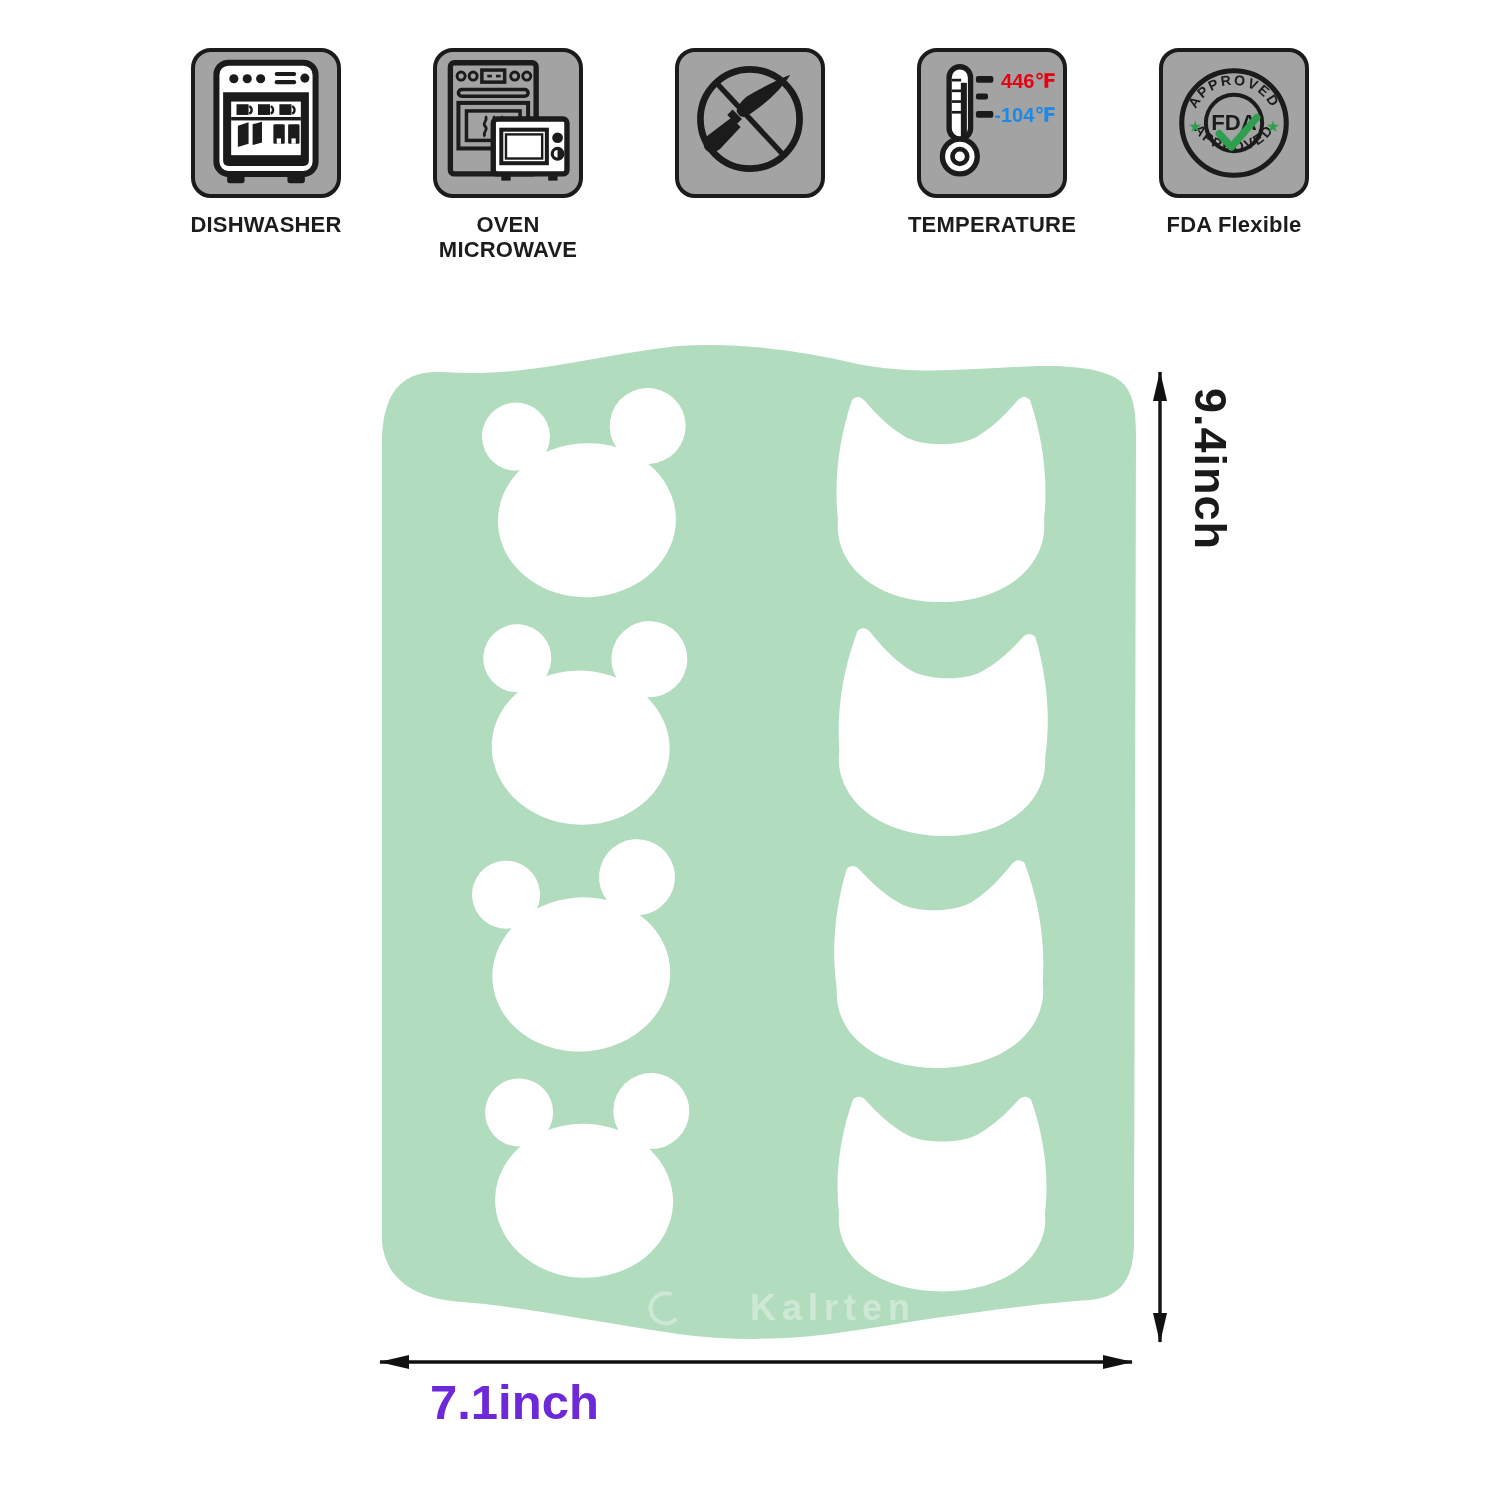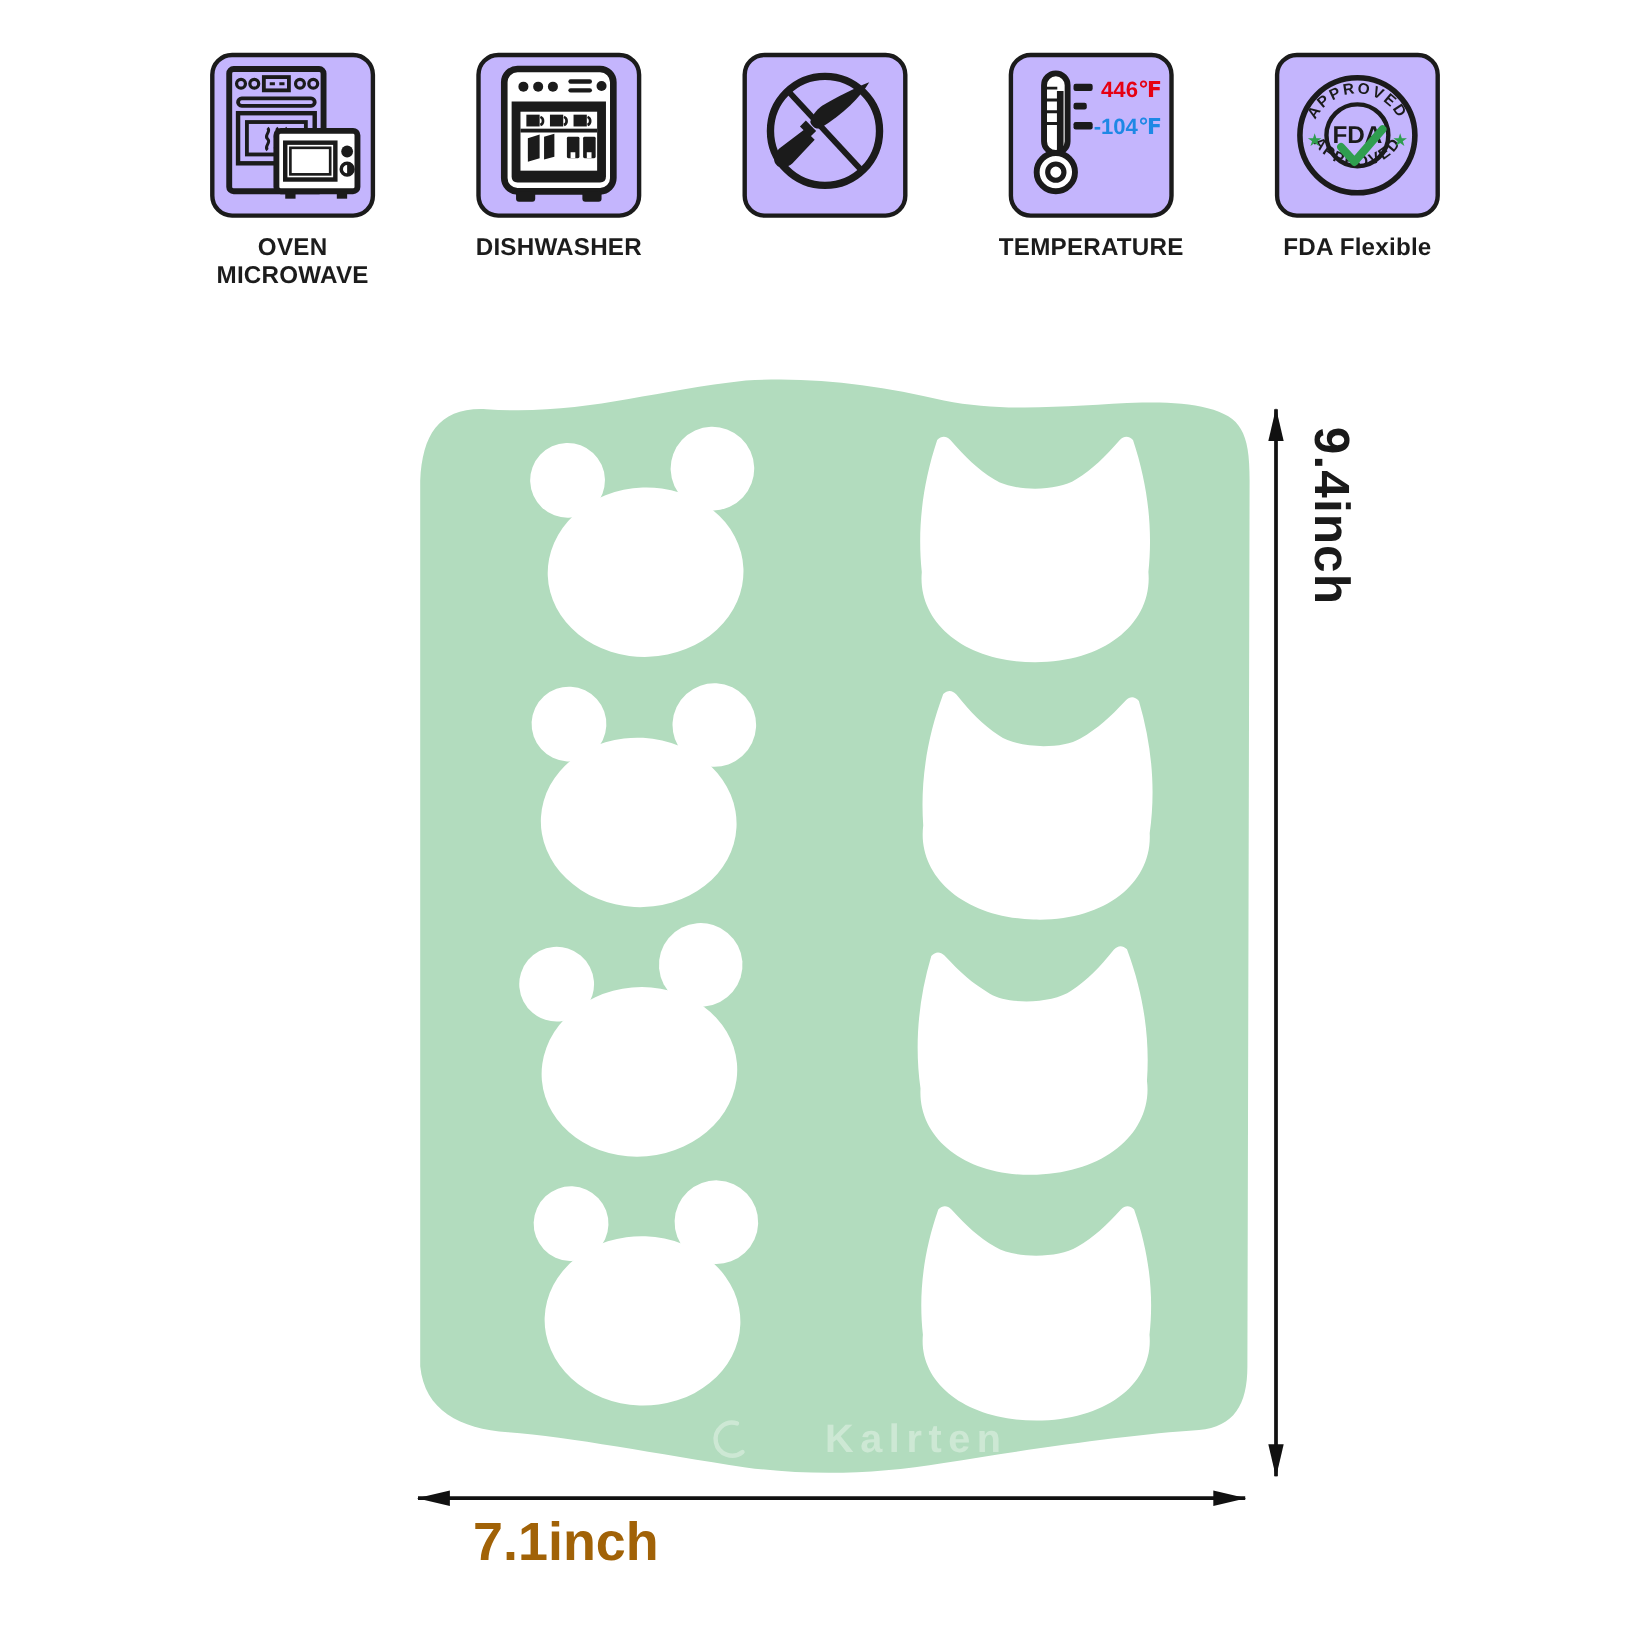--- a/index.html
+++ b/index.html
@@ -2,76 +2,45 @@
 <html><head>
 <meta charset="utf-8">
 <style>
   html,body{margin:0;padding:0;background:#ffffff;}
   .stage{position:relative;width:1500px;height:1500px;background:#ffffff;overflow:hidden;
          font-family:"Liberation Sans","DejaVu Sans",sans-serif;color:#1a1a1a;}
 
   
   .features{position:absolute;top:48px;left:0;width:1500px;display:flex;justify-content:center;gap:84px;}
   .feature{width:158px;display:flex;flex-direction:column;align-items:center;}
-  .icon-box{width:150px;height:150px;border:4px solid #1b1b1b;border-radius:20px;background:#c4b5fd;
+  .icon-box{width:150px;height:150px;border:4px solid #1b1b1b;border-radius:20px;background:#a3a3a3;
             display:flex;align-items:center;justify-content:center;box-sizing:border-box;}
   .icon-box svg{width:134px;height:134px;display:block;}
   .feature-label{margin-top:14px;width:250px;text-align:center;font-size:22px;font-weight:bold;
                  line-height:25px;white-space:pre-line;color:#1c1c1c;letter-spacing:0.2px;}
 
   
   .mat-svg{position:absolute;left:378px;top:342px;width:760px;height:1000px;}
 
   
   .anno-svg{position:absolute;left:0;top:0;width:1500px;height:1500px;pointer-events:none;}
   .dim-height{position:absolute;left:1184px;top:388px;writing-mode:vertical-rl;
               font-size:45px;font-weight:600;letter-spacing:1px;color:#1a1a1a;}
-  .dim-width{position:absolute;left:430px;top:1374px;font-size:49px;font-weight:600;color:#a16207;}
+  .dim-width{position:absolute;left:430px;top:1374px;font-size:49px;font-weight:600;color:#6d28d9;}
 
   
   .st{stroke:#1b1b1b;fill:none;}
   .fl{fill:#1b1b1b;stroke:none;}
 </style>
 </head>
 <body>
 
 <div class="stage">
 
   <div class="features">
-
-    <div class="feature">
-      <div class="icon-box">
-        <svg viewBox="0 0 100 100">
-          <rect class="st" x="7" y="5" width="64" height="83" rx="3" stroke-width="4"></rect>
-          <circle class="st" cx="15" cy="15" r="3" stroke-width="2.2"></circle>
-          <circle class="st" cx="24" cy="15" r="3" stroke-width="2.2"></circle>
-          <rect class="st" x="30.5" y="10.5" width="17" height="9" stroke-width="2.6"></rect>
-          <line class="st" x1="34.5" y1="15" x2="38" y2="15" stroke-width="2"></line>
-          <line class="st" x1="41" y1="15" x2="44.5" y2="15" stroke-width="2"></line>
-          <circle class="st" cx="55" cy="15" r="3" stroke-width="2.2"></circle>
-          <circle class="st" cx="64" cy="15" r="3" stroke-width="2.2"></circle>
-          <rect class="st" x="13" y="25" width="52" height="5" rx="2.5" stroke-width="2.6"></rect>
-          <rect class="st" x="13" y="35" width="52" height="34" stroke-width="3"></rect>
-          <rect class="st" x="19" y="41" width="40" height="22" stroke-width="2.6"></rect>
-          <path class="st" d="M33 45 c3 2.5 -3 5 0 7.5 c3 2.5 -3 5 0 7.5" stroke-width="2"></path>
-          <path class="st" d="M39 45 c3 2.5 -3 5 0 7.5 c3 2.5 -3 5 0 7.5" stroke-width="2"></path>
-          <path class="st" d="M45 45 c3 2.5 -3 5 0 7.5 c3 2.5 -3 5 0 7.5" stroke-width="2"></path>
-          <rect x="39" y="47" width="55" height="41" rx="3" fill="#fff" stroke="#1b1b1b" stroke-width="4"></rect>
-          <rect class="st" x="45" y="55" width="34" height="25" stroke-width="3"></rect>
-          <rect class="st" x="48.5" y="58.5" width="27" height="18" stroke-width="1.8"></rect>
-          <circle class="fl" cx="87" cy="61" r="4"></circle>
-          <circle class="st" cx="87" cy="73" r="4" stroke-width="2.4"></circle>
-          <path class="fl" d="M87 69 a4 4 0 0 1 0 8 Z"></path>
-          <rect class="fl" x="45" y="88" width="7" height="5"></rect>
-          <rect class="fl" x="80" y="88" width="7" height="5"></rect>
-        </svg>
-      </div>
-      <div class="feature-label">OVEN
-MICROWAVE</div>
-    </div>
 
     <div class="feature">
       <div class="icon-box">
         <svg viewBox="0 0 100 100">
           <rect x="13" y="5" width="74" height="83" rx="9" fill="#fff" stroke="#1b1b1b" stroke-width="4.5"></rect>
           <circle class="fl" cx="26" cy="17" r="3.4"></circle>
           <circle class="fl" cx="36" cy="17" r="3.4"></circle>
           <circle class="fl" cx="46" cy="17" r="3.4"></circle>
           <line class="st" x1="58" y1="13.5" x2="71" y2="13.5" stroke-width="3" stroke-linecap="round"></line>
           <line class="st" x1="58" y1="19.5" x2="71" y2="19.5" stroke-width="3" stroke-linecap="round"></line>
@@ -94,20 +63,51 @@
           <rect class="fl" x="21" y="88" width="13" height="7" rx="2"></rect>
           <rect class="fl" x="66" y="88" width="13" height="7" rx="2"></rect>
         </svg>
       </div>
       <div class="feature-label">DISHWASHER</div>
     </div>
 
     <div class="feature">
       <div class="icon-box">
         <svg viewBox="0 0 100 100">
+          <rect class="st" x="7" y="5" width="64" height="83" rx="3" stroke-width="4"></rect>
+          <circle class="st" cx="15" cy="15" r="3" stroke-width="2.2"></circle>
+          <circle class="st" cx="24" cy="15" r="3" stroke-width="2.2"></circle>
+          <rect class="st" x="30.5" y="10.5" width="17" height="9" stroke-width="2.6"></rect>
+          <line class="st" x1="34.5" y1="15" x2="38" y2="15" stroke-width="2"></line>
+          <line class="st" x1="41" y1="15" x2="44.5" y2="15" stroke-width="2"></line>
+          <circle class="st" cx="55" cy="15" r="3" stroke-width="2.2"></circle>
+          <circle class="st" cx="64" cy="15" r="3" stroke-width="2.2"></circle>
+          <rect class="st" x="13" y="25" width="52" height="5" rx="2.5" stroke-width="2.6"></rect>
+          <rect class="st" x="13" y="35" width="52" height="34" stroke-width="3"></rect>
+          <rect class="st" x="19" y="41" width="40" height="22" stroke-width="2.6"></rect>
+          <path class="st" d="M33 45 c3 2.5 -3 5 0 7.5 c3 2.5 -3 5 0 7.5" stroke-width="2"></path>
+          <path class="st" d="M39 45 c3 2.5 -3 5 0 7.5 c3 2.5 -3 5 0 7.5" stroke-width="2"></path>
+          <path class="st" d="M45 45 c3 2.5 -3 5 0 7.5 c3 2.5 -3 5 0 7.5" stroke-width="2"></path>
+          <rect x="39" y="47" width="55" height="41" rx="3" fill="#fff" stroke="#1b1b1b" stroke-width="4"></rect>
+          <rect class="st" x="45" y="55" width="34" height="25" stroke-width="3"></rect>
+          <rect class="st" x="48.5" y="58.5" width="27" height="18" stroke-width="1.8"></rect>
+          <circle class="fl" cx="87" cy="61" r="4"></circle>
+          <circle class="st" cx="87" cy="73" r="4" stroke-width="2.4"></circle>
+          <path class="fl" d="M87 69 a4 4 0 0 1 0 8 Z"></path>
+          <rect class="fl" x="45" y="88" width="7" height="5"></rect>
+          <rect class="fl" x="80" y="88" width="7" height="5"></rect>
+        </svg>
+      </div>
+      <div class="feature-label">OVEN
+MICROWAVE</div>
+    </div>
+
+    <div class="feature">
+      <div class="icon-box">
+        <svg viewBox="0 0 100 100">
           <circle class="st" cx="50" cy="47" r="37" stroke-width="5"></circle>
           <line class="st" x1="24" y1="19" x2="76" y2="75" stroke-width="4"></line>
           <path class="fl" d="M80 14 C74 24 62 36 47 45 C44 46.5 41 44 40 41 C41 37 44 33 48 30 C58 24 70 18 80 14 Z"></path>
           <path class="fl" d="M44 47 L37 40 L33 44 L40 51 Z"></path>
           <path class="fl" d="M36 46 L43 53 L28 69 C25 72 19 73 17 70 C14 67 16 62 19 59 Z"></path>
         </svg>
       </div>
     </div>
 
     <div class="feature">

